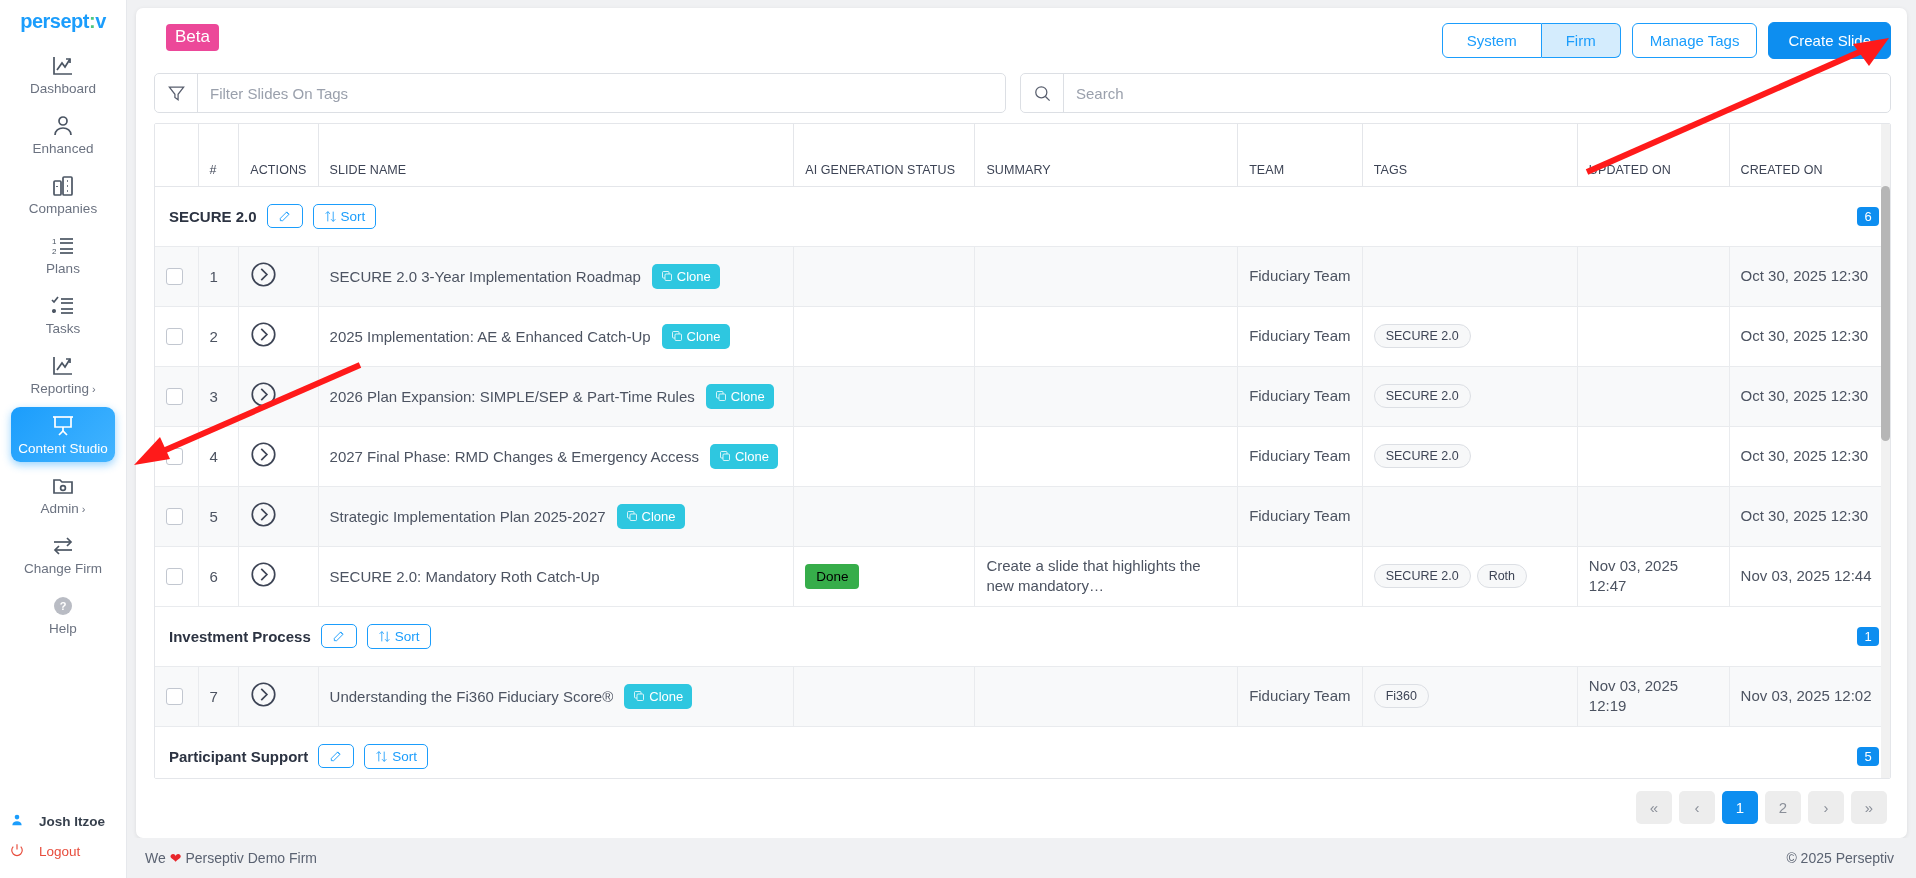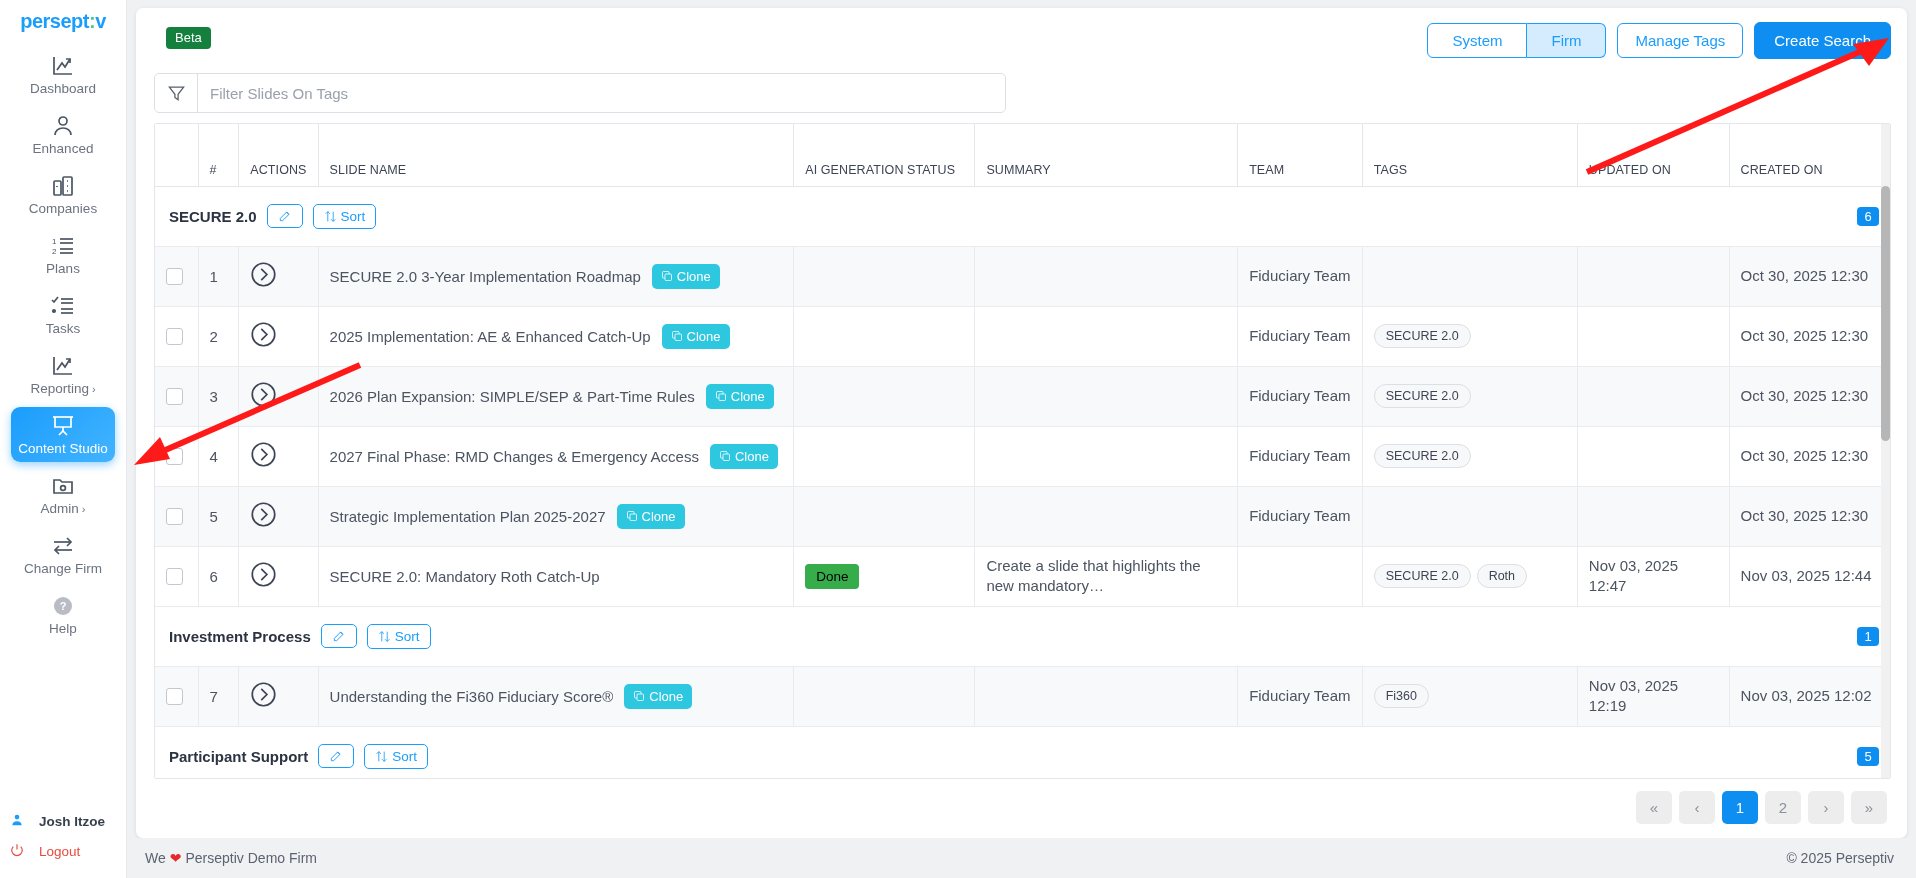--- a/index.html
+++ b/index.html
@@ -86,23 +86,23 @@
     display: flex; align-items: center;
     padding: 14px 16px 8px 18px;
     flex: 0 0 auto;
   }
   #page-title {
     font-size: 25px; font-weight: bold; color: #4a5160;
     letter-spacing: -0.2px;
   }
   #beta-badge {
     margin-left: 12px;
-    background: #15803d; color: #ffffff;
+    background: #ec4899; color: #ffffff;
     border-radius: 4px;
-    font-size: 13px; padding: 3px 9px 4px;
+    font-size: 17px; padding: 3px 9px 4px;
     position: relative; top: -3px;
   }
   #head-actions { margin-left: auto; display: flex; align-items: center; gap: 11px; }
   .seg-group { display: flex; }
   .seg-btn {
     border: 1px solid #1b9dfc;
     background: #ffffff; color: #1b9dfc;
     font-size: 15px;
     padding: 8px 24px;
     cursor: pointer;
@@ -433,32 +433,41 @@
 
     <div id="page-head">
       <div id="beta-badge">Beta</div>
 
       <div id="head-actions">
         <div class="seg-group">
           <button class="seg-btn">System</button>
           <button class="seg-btn selected">Firm</button>
         </div>
         <button class="btn-outline">Manage Tags</button>
-        <button class="btn-primary">Create Search</button>
+        <button class="btn-primary">Create Slide</button>
       </div>
     </div>
 
     <div id="filter-bar">
       <div class="input-wrap" id="tagfilter">
         <span class="ic">
           <svg width="19" height="19" viewBox="0 0 24 24">
               <polygon points="3,4 21,4 14,13 14,20 10,17 10,13"></polygon>
             </svg>
         </span>
         <input value="" placeholder="Filter Slides On Tags" style="">
+      </div>
+      <div class="input-wrap" id="searchbox">
+        <span class="ic">
+          <svg width="19" height="19" viewBox="0 0 24 24">
+              <circle cx="10.5" cy="10.5" r="7"></circle>
+              <line x1="15.7" y1="15.7" x2="21" y2="21"></line>
+            </svg>
+        </span>
+        <input value="" placeholder="Search" style="">
       </div>
     </div>
 
     <div id="table-scroll">
       <table>
         <colgroup>
           <col style="width:38px">
             <col style="width:36px">
             <col style="width:70px">
             <col style="width:420px">

